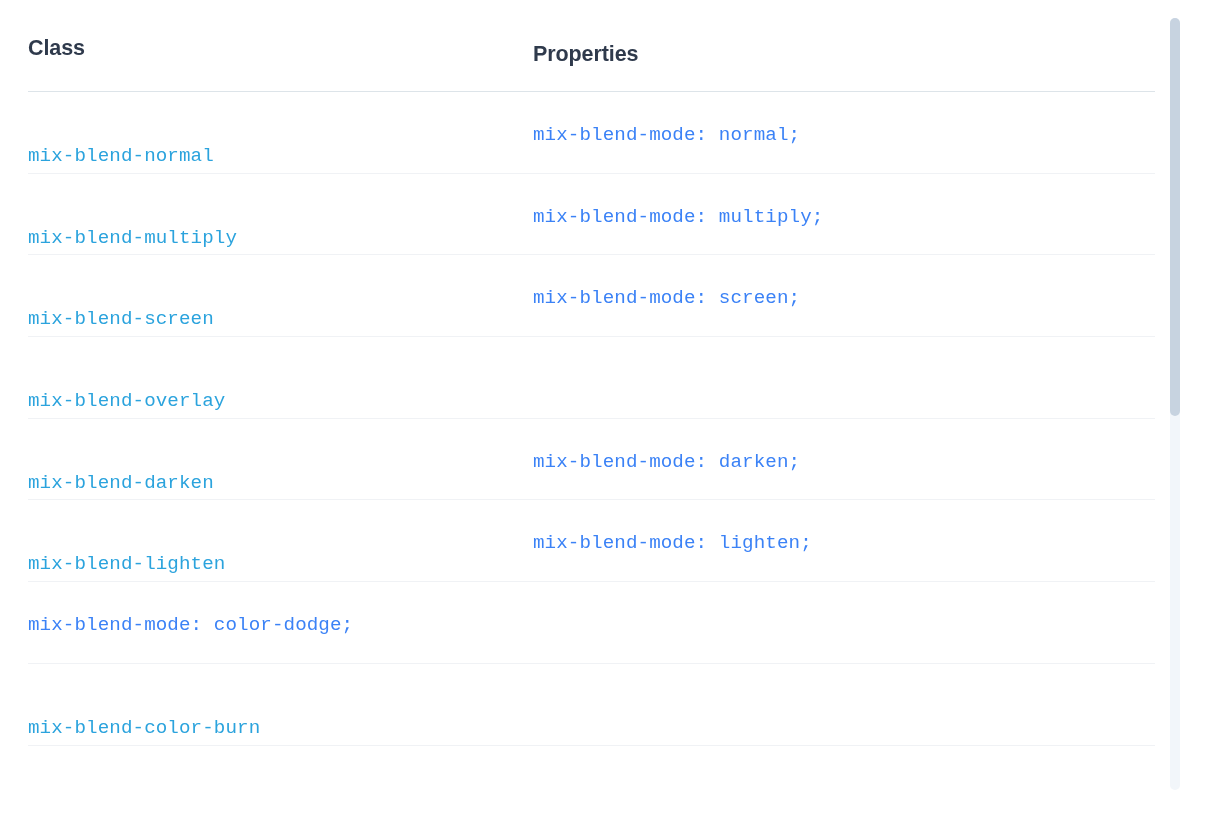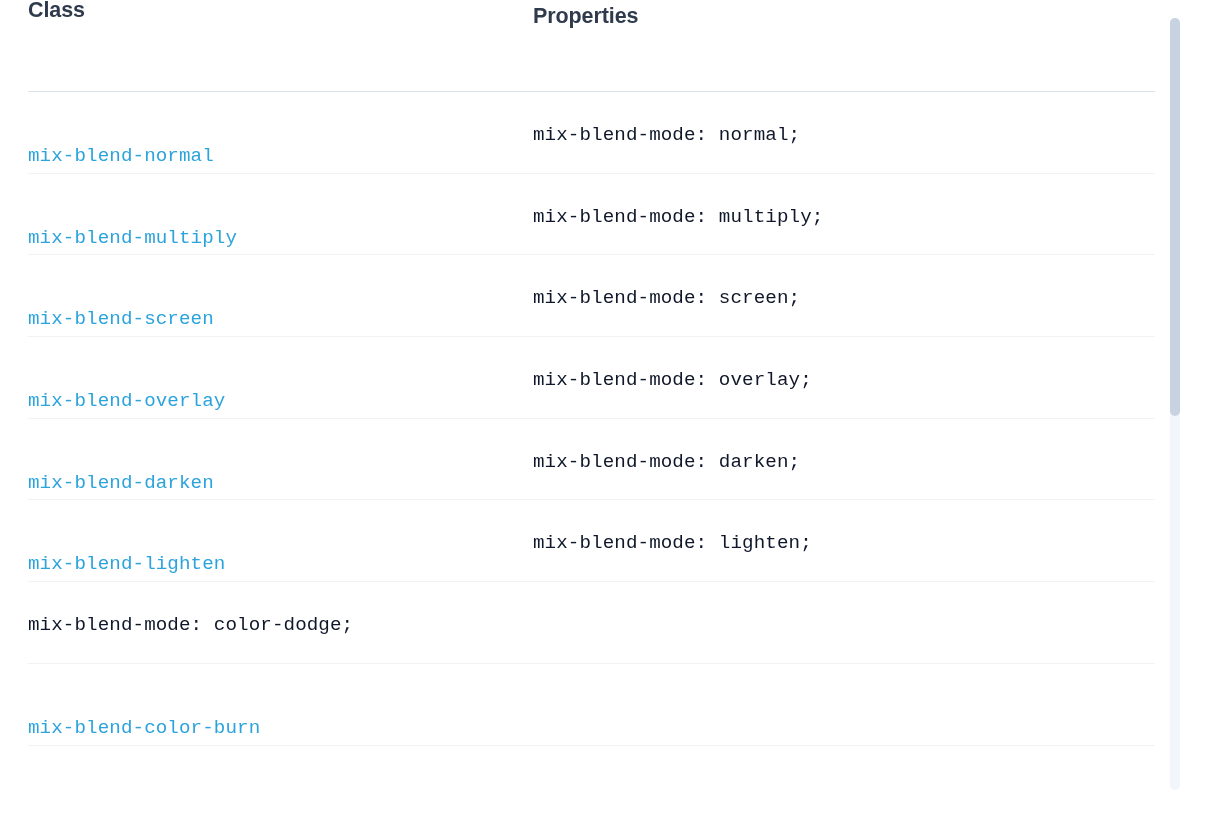--- a/index.html
+++ b/index.html
@@ -38,20 +38,21 @@
     top: 0;
     width: 1127px;
   }
 
   
   .thead {
     display: flex;
     align-items: flex-start;
     height: 91px;
     box-sizing: border-box;
+    padding-top: 38px;
   }
   .th {
     color: #2f3a4c;
     font-family: "Liberation Sans", sans-serif;
     font-size: 21.5px;
     font-weight: bold;
     letter-spacing: -0.1px;
     line-height: 1;
     white-space: nowrap;
   }
@@ -77,21 +78,21 @@
   }
 
   .cell {
     font-family: "Liberation Mono", monospace;
     font-size: 19.2px;
     line-height: 1.2;
     white-space: nowrap;
     letter-spacing: 0.1px;
   }
   .cell-class { color: #2ba3dd; margin-top: 48px; }
-  .cell-props { color: #0f172a; }
+  .cell-props { color: #3b82f6; }
 
   
   .tr.partial { height: 81.7px; }
 
   
   .scrollbar {
     position: absolute;
     left: 1168px;
     top: 14px;
     width: 14px;
@@ -141,21 +142,20 @@
         <div class="cell cell-props col-props">mix-blend-mode: multiply;</div>
       </div>
 
       <div class="tr">
         <div class="cell cell-class col-class">mix-blend-screen</div>
         <div class="cell cell-props col-props">mix-blend-mode: screen;</div>
       </div>
 
       <div class="tr">
         <div class="cell cell-class col-class">mix-blend-overlay</div>
-        <div class="cell cell-props col-props">mix-blend-mode: overlay;</div>
       </div>
 
       <div class="tr">
         <div class="cell cell-class col-class">mix-blend-darken</div>
         <div class="cell cell-props col-props">mix-blend-mode: darken;</div>
       </div>
 
       <div class="tr">
         <div class="cell cell-class col-class">mix-blend-lighten</div>
         <div class="cell cell-props col-props">mix-blend-mode: lighten;</div>

